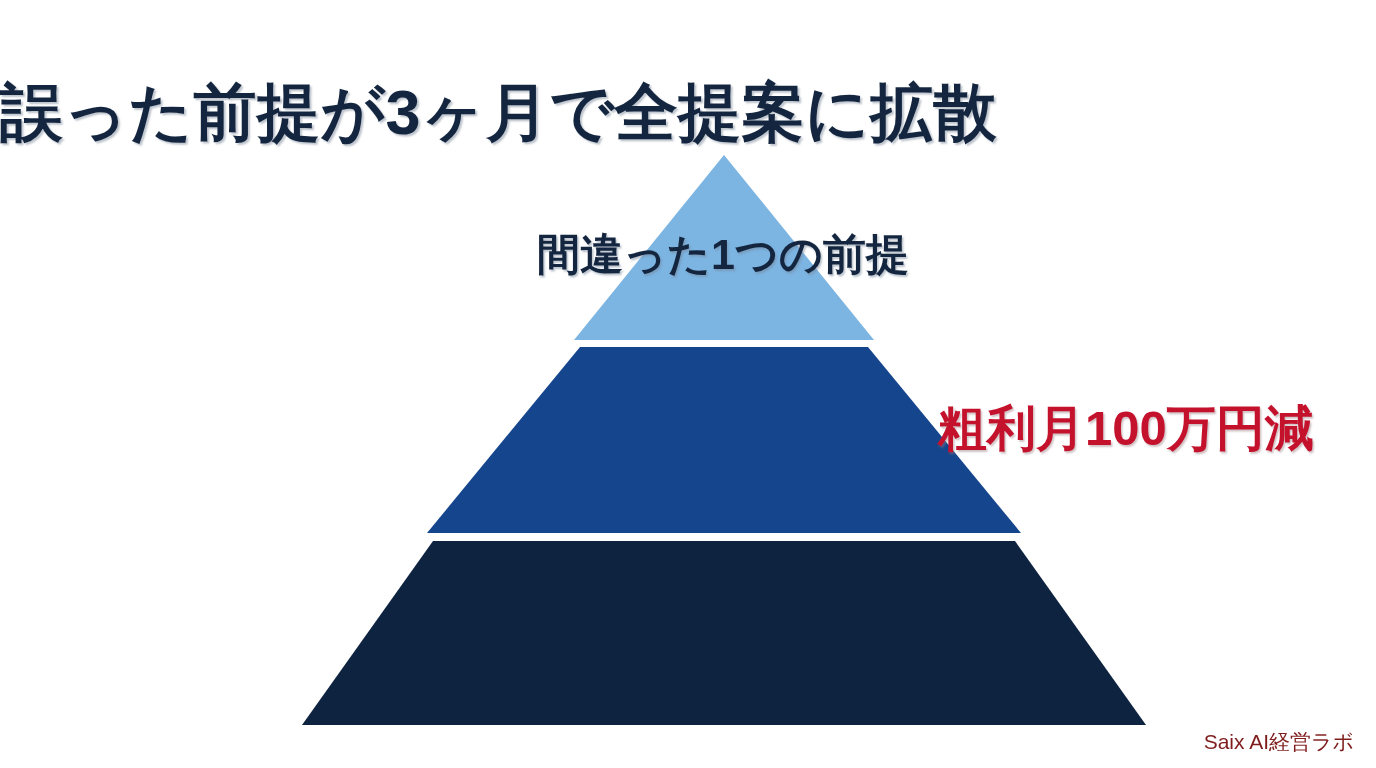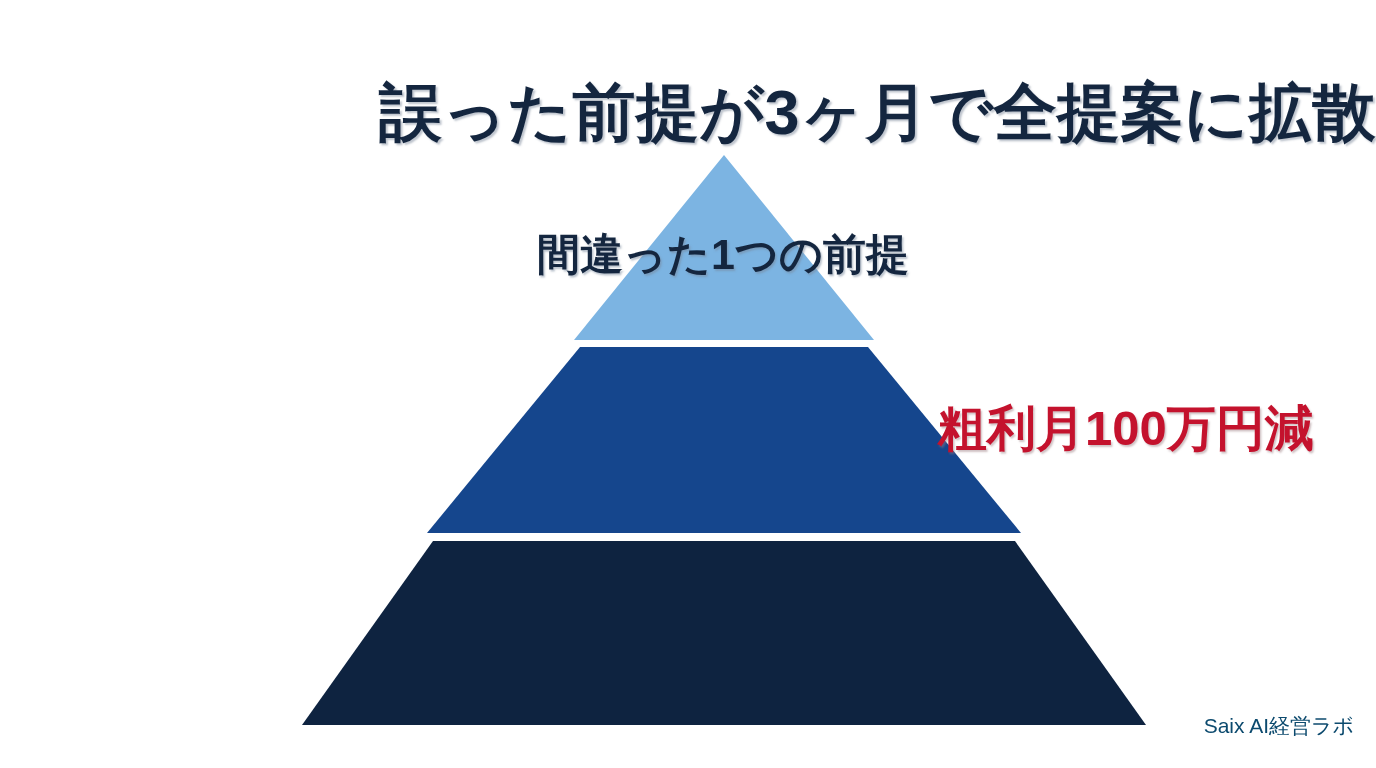--- a/index.html
+++ b/index.html
@@ -18,21 +18,21 @@
     background: #ffffff;
     overflow: hidden;
   }
 
   
   .slide-title {
     position: absolute;
     left: 0;
     top: 36px;
     width: 1376px;
-    text-align: right;
+    text-align: left;
     font-size: 63px;
     font-weight: bold;
     line-height: 1.08;
     letter-spacing: 0.5px;
     color: #14263f;
     text-shadow: 2px 2px 2px rgba(110,125,145,0.45);
     white-space: nowrap;
   }
 
   
@@ -100,24 +100,24 @@
     white-space: nowrap;
     line-height: 1;
     text-shadow: 1.5px 1.5px 2px rgba(150,120,125,0.45);
     text-align: center;
   }
 
   
   .footer-credit {
     position: absolute;
     right: 22px;
-    bottom: 32px;
+    bottom: 16px;
     font-size: 21px;
     font-weight: normal;
-    color: #0c4a6e;
+    color: #7f1d1d;
     white-space: nowrap;
     line-height: 1;
   }
 </style>
 </head>
 <body>
 
 <div id="slide">
 
   <h1 class="slide-title">誤った前提が3ヶ月で全提案に拡散</h1>

